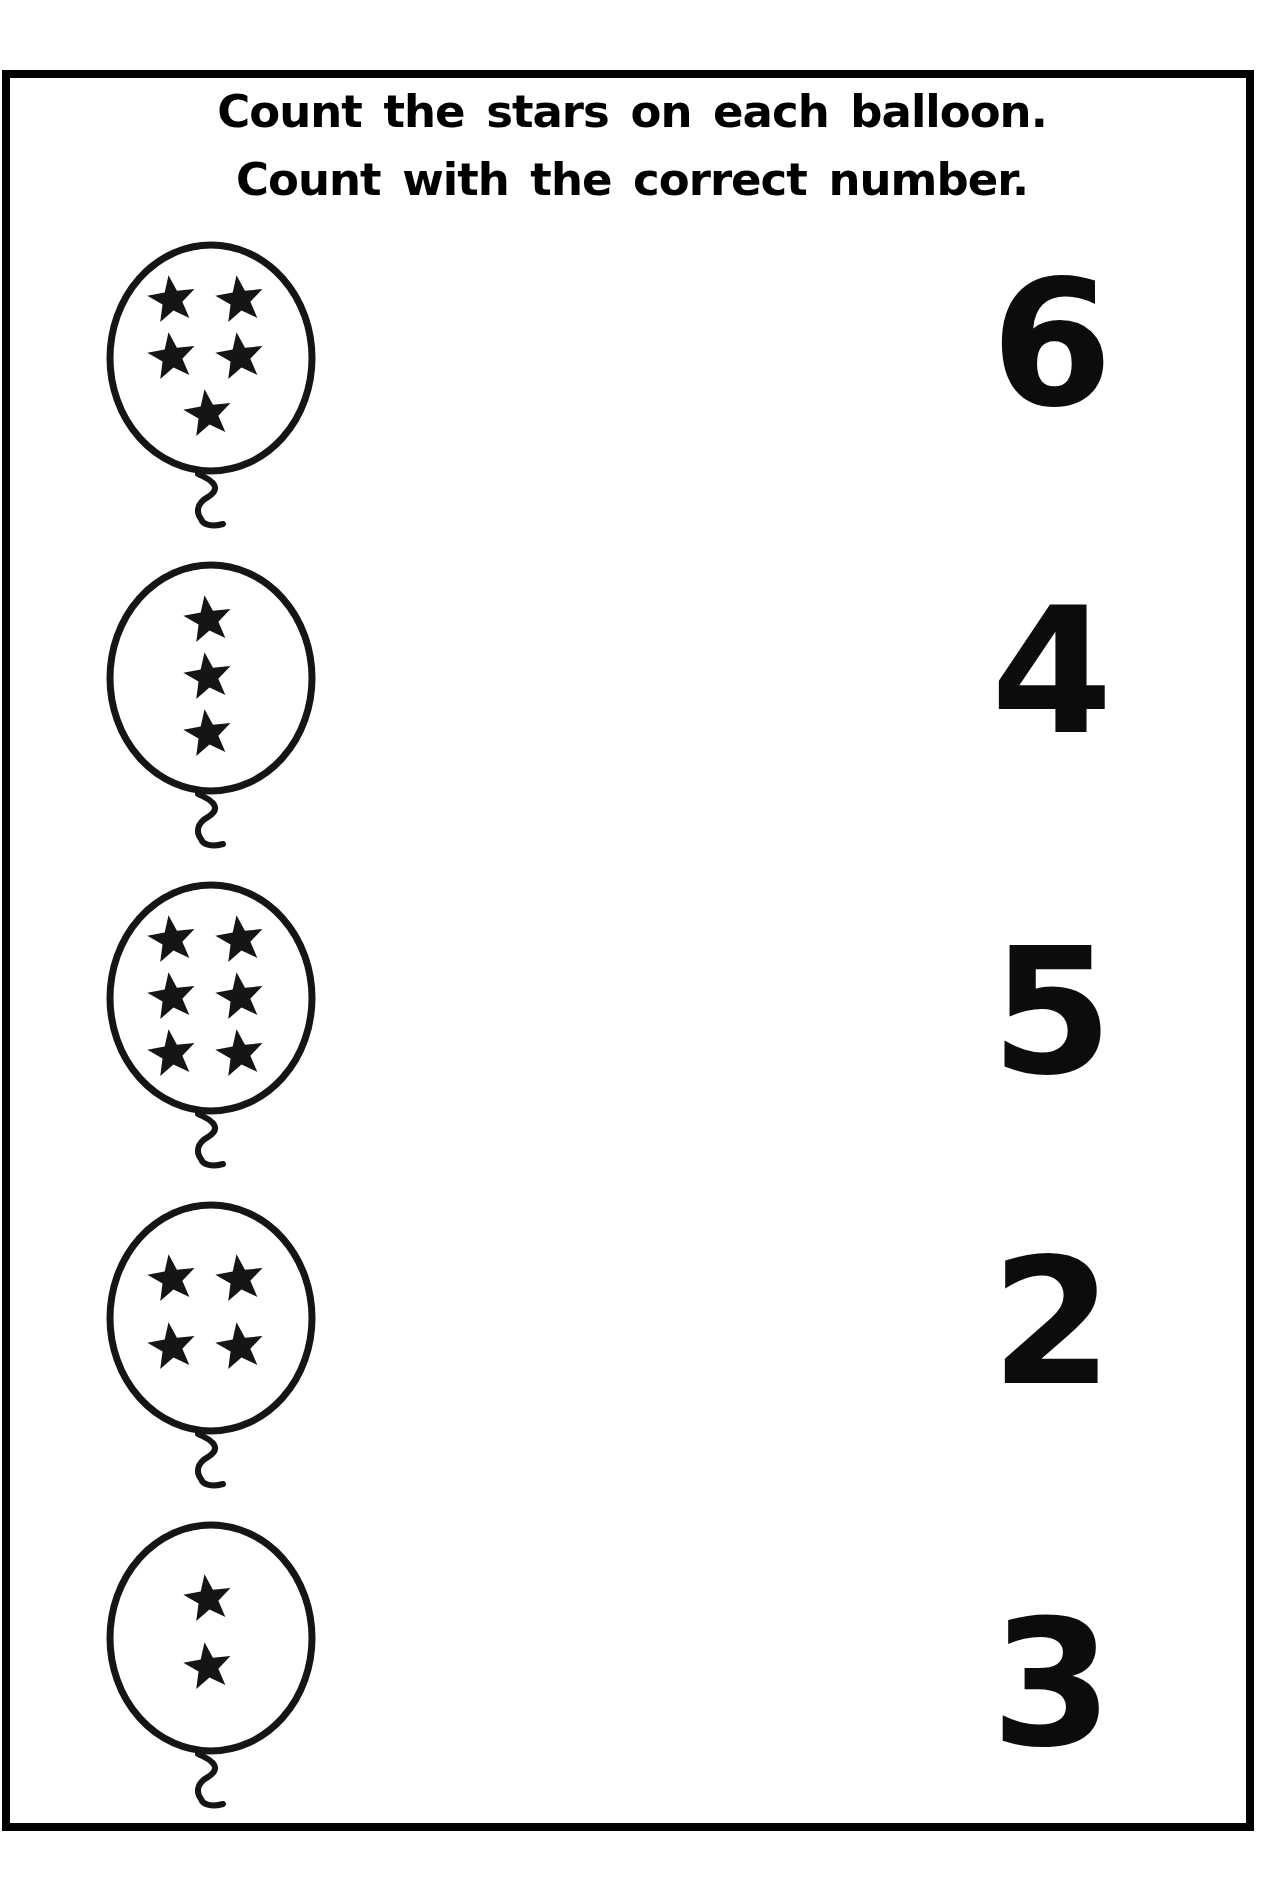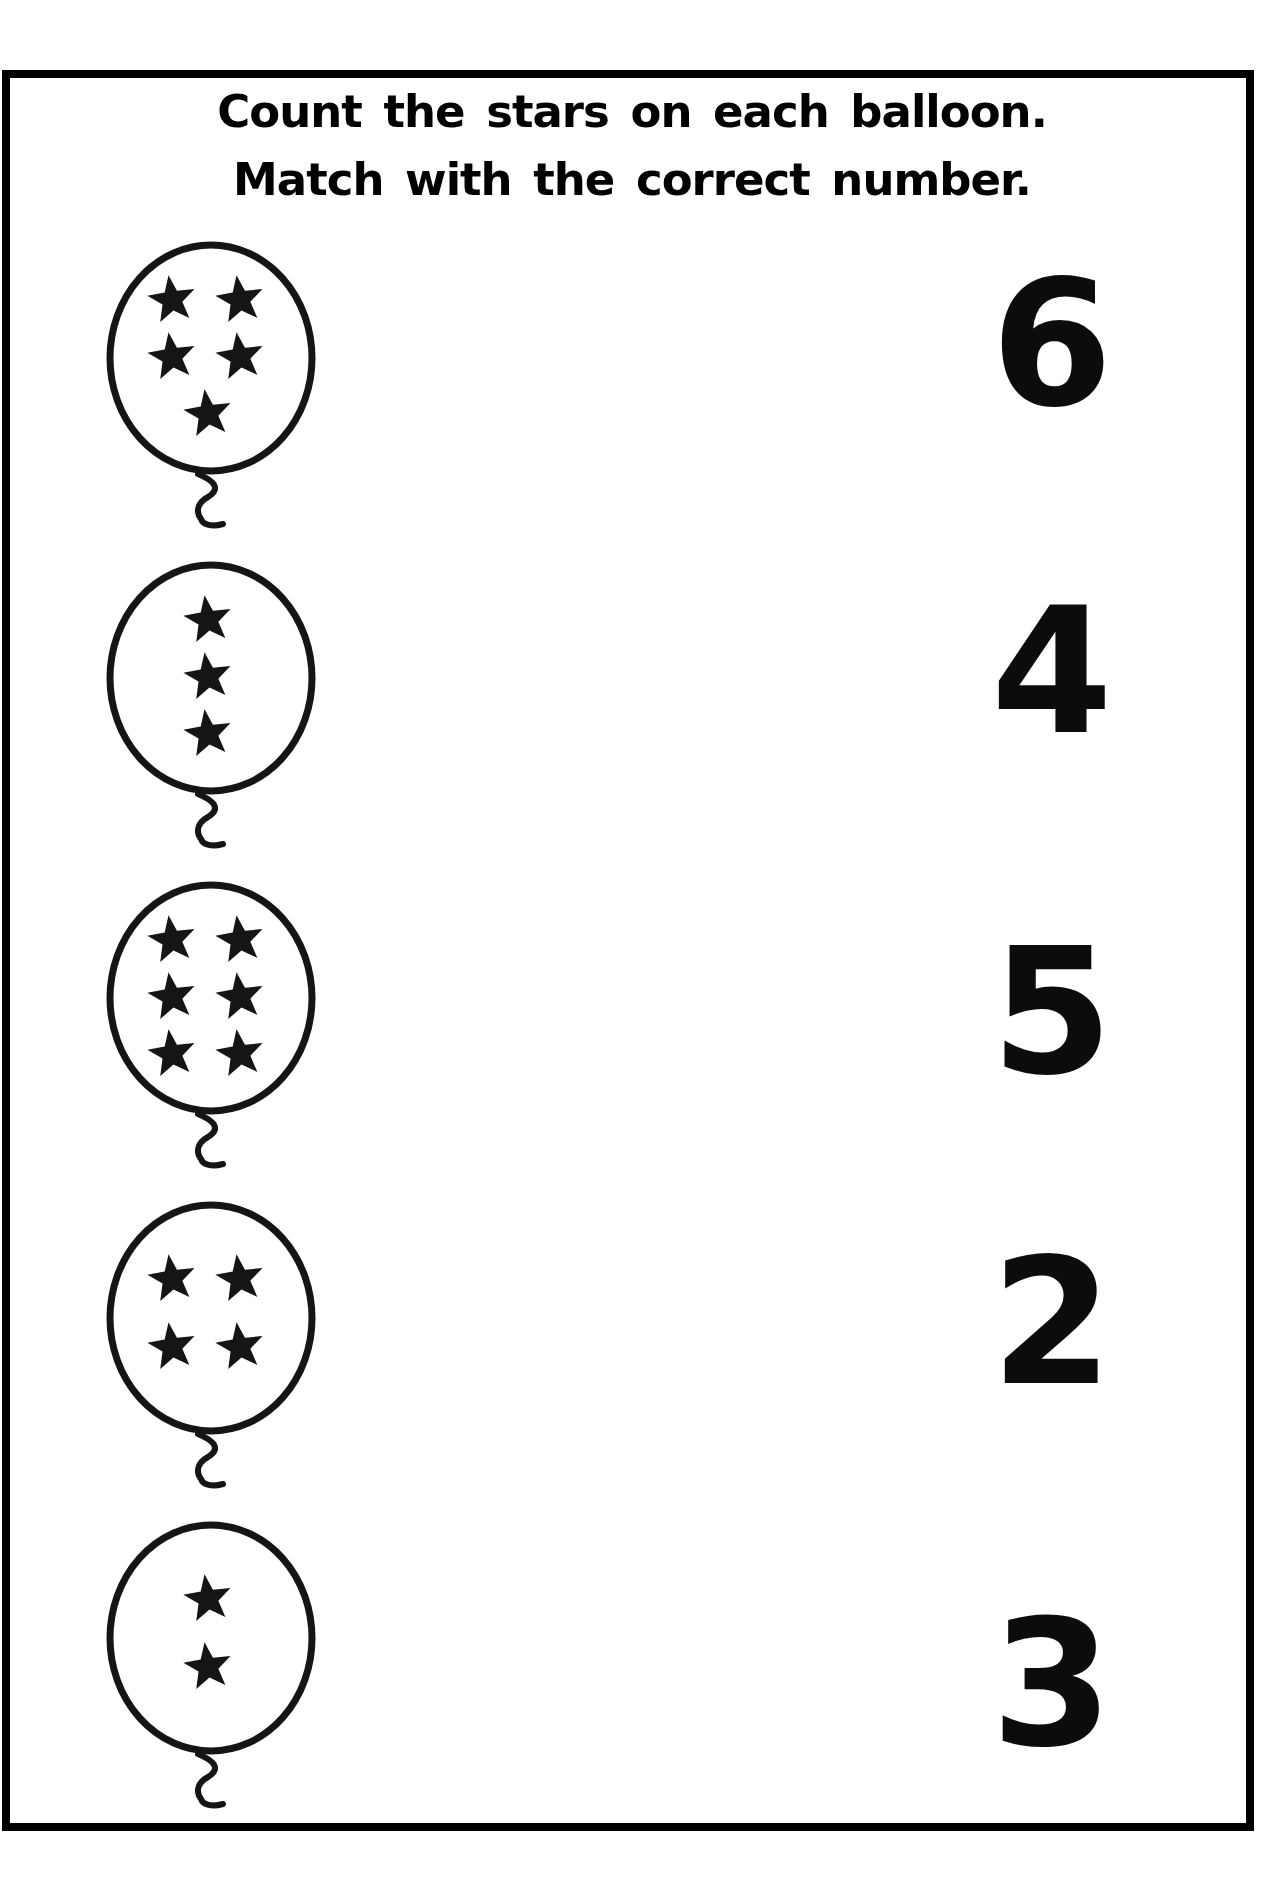--- a/index.html
+++ b/index.html
@@ -23,21 +23,21 @@
   }
 </style>
 </head>
 <body>
 
 <div class="page">
   <div class="frame"></div>
 
   <div class="title">
     <div>Count the stars on each balloon.</div>
-    <div>Match with the correct number.</div>
+    <div>Count with the correct number.</div>
   </div>
 
   <div id="balloons">
       <svg class="balloon" viewBox="0 0 230 300" width="230" height="300" style="left: 98px; top: 238px;">
         <ellipse cx="113" cy="120" rx="101" ry="113" fill="#ffffff" stroke="#151515" stroke-width="7"></ellipse>
         <path d="M100,236 C117,243 123,251 110,259 C97,266 99,276 103,281 C105,287 114,289 125,286" fill="none" stroke="#151515" stroke-width="6" stroke-linecap="round"></path>
         <path d="M74.0,37.0L80.2,53.5L97.8,54.3L84.0,65.2L88.7,82.2L74.0,72.5L59.3,82.2L64.0,65.2L50.2,54.3L67.8,53.5Z" fill="#151515" transform="rotate(-8 74 62)"></path>
         <path d="M142.0,37.0L148.2,53.5L165.8,54.3L152.0,65.2L156.7,82.2L142.0,72.5L127.3,82.2L132.0,65.2L118.2,54.3L135.8,53.5Z" fill="#151515" transform="rotate(-8 142 62)"></path>
         <path d="M74.0,94.0L80.2,110.5L97.8,111.3L84.0,122.2L88.7,139.2L74.0,129.5L59.3,139.2L64.0,122.2L50.2,111.3L67.8,110.5Z" fill="#151515" transform="rotate(-8 74 119)"></path>
         <path d="M142.0,94.0L148.2,110.5L165.8,111.3L152.0,122.2L156.7,139.2L142.0,129.5L127.3,139.2L132.0,122.2L118.2,111.3L135.8,110.5Z" fill="#151515" transform="rotate(-8 142 119)"></path>

